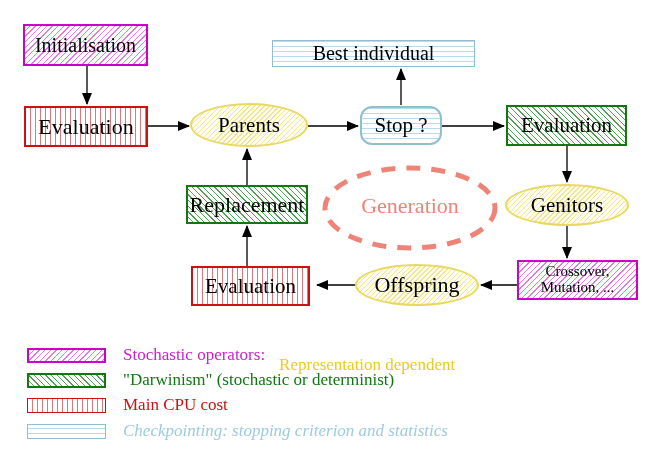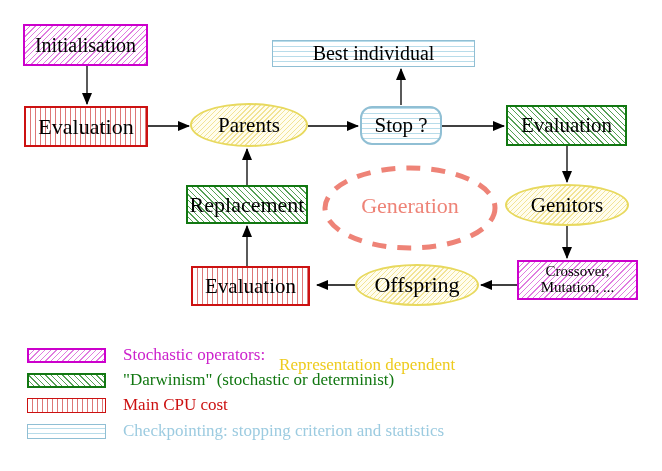--- a/index.html
+++ b/index.html
@@ -111,18 +111,18 @@
   <div class="legend-row" style="top:371px;">
     <span class="legend-swatch hatch-green"></span>
     <span class="legend-text lt-green">"Darwinism" (stochastic or determinist)</span>
   </div>
 
   <div class="legend-row" style="top:396px;">
     <span class="legend-swatch vlines-red"></span>
     <span class="legend-text lt-red">Main CPU cost</span>
   </div>
 
-  <div class="legend-row" style="top:422px;">
+  <div class="legend-row" style="top:422px;font-style:italic;">
     <span class="legend-swatch hlines-cyan"></span>
     <span class="legend-text lt-blue">Checkpointing: stopping criterion and statistics</span>
   </div>
 
 </div>
 
 </body></html>

